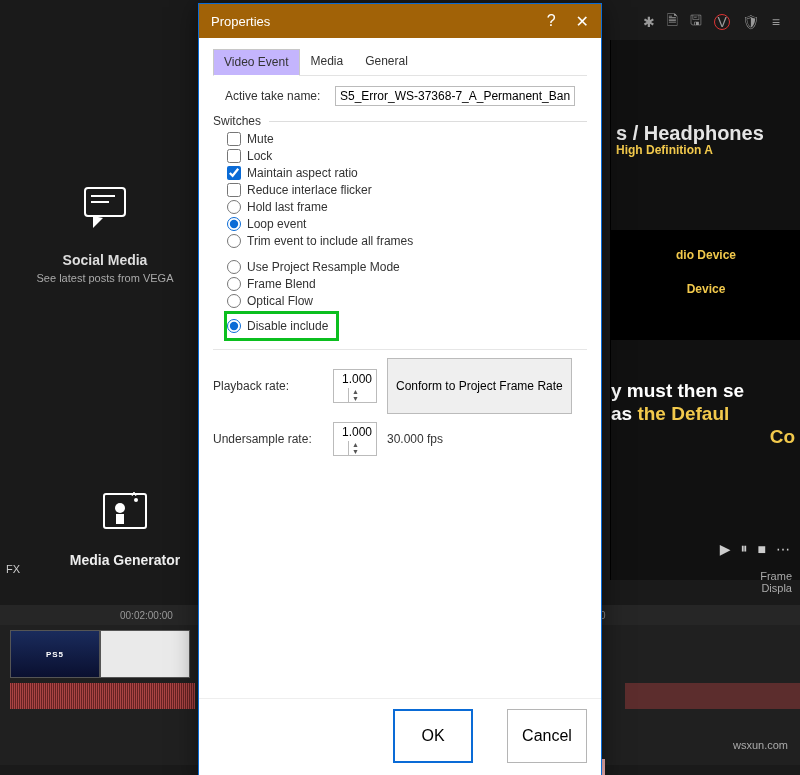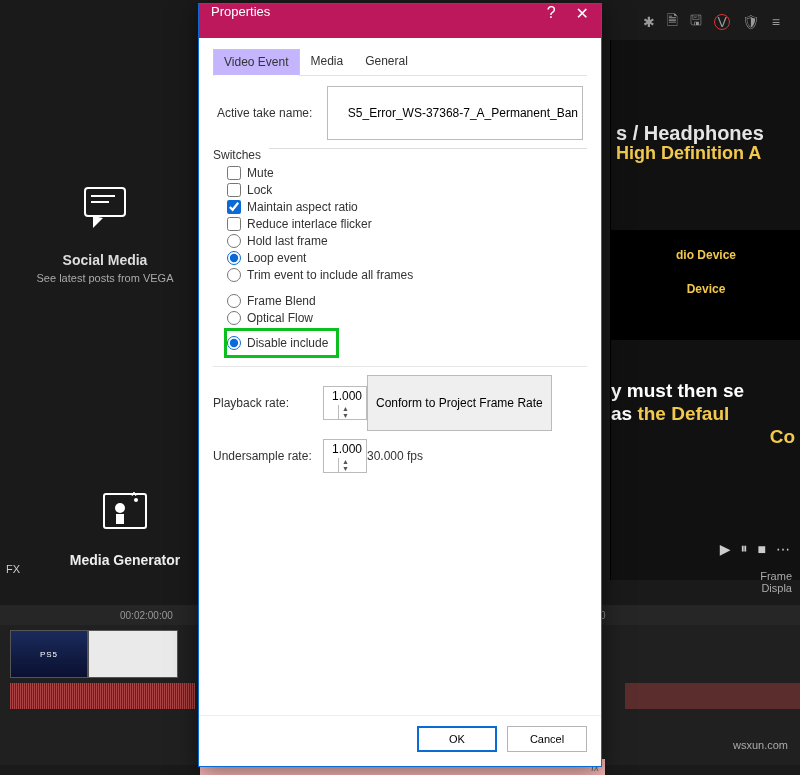--- a/index.html
+++ b/index.html
@@ -14,63 +14,63 @@
   .card-title { font-size: 14px; font-weight: 600; }
   .card-sub { font-size: 11px; color: #aaa; margin-top: 4px; }
   .panel2 { position: absolute; left: 60px; top: 480px; width: 130px; text-align: center; }
   .fx-label { position:absolute; left:6px; top:563px; color:#ccc; font-size:11px;}
   
   .timeline-area { position: absolute; bottom: 10px; left: 0; width: 100%; height: 160px; background: #202020; }
   .ruler { height: 20px; background: #262626; color: #999; font-size: 10px; display:flex; align-items:center; padding-left:120px;}
   .ruler span { margin-right: 380px; }
   .clips { position: absolute; top: 25px; left: 10px; display:flex; height:50px; }
   .clip { height:48px; background:#444; border:1px solid #555; display:flex; align-items:center; justify-content:center; font-size:8px; color:#fff;}
-  .clip.ps5 { width:78px; background:linear-gradient(#1a2b5c,#0a1030); font-weight:normal; letter-spacing:1px;}
+  .clip.ps5 { width:90px; background:linear-gradient(#1a2b5c,#0a1030); font-weight:bold; letter-spacing:1px;}
   .clip.news { width:90px; background:#eaeaea; color:#333;}
   .audiowave { position:absolute; top:78px; left:10px; width:185px; height:26px; background:repeating-linear-gradient(90deg,#a44 0 1px,#622 1px 2px); }
   .audiowave2 { position:absolute; top:78px; left:625px; width:175px; height:26px; background:#5c2d2d;}
   
   .preview { position:absolute; top:40px; right:0; width:190px; height:540px; background:#111; border-left:1px solid #000; }
   .preview-text1 { position:absolute; top:82px; left:5px; color:#e5e5e5; font-size:20px; font-weight:bold; line-height:1.1; }
-  .preview-text1 .sub { color:#f2c94c; font-size:18px; }
+  .preview-text1 .sub { color:#f2c94c; font-size:12px; }
   .preview-black { position:absolute; top:190px; left:0; width:190px; height:110px; background:#000;}
   .preview-black .orange { color:#f2c94c; font-size:12px; font-weight:bold; display:block; margin:18px 0 0 0;text-align:center;}
   .preview-mid { position:absolute; top:340px; left:0; width:190px; color:#fff; font-size:19px; font-weight:bold; line-height:1.2;}
   .preview-mid .hl { color:#f2c94c; }
   .pv-controls { position:absolute; top:500px; right:10px; color:#ccc; font-size:14px; display:flex; gap:10px; align-items:center;}
   .pv-label { position:absolute; top:530px; right:8px; color:#aaa; font-size:11px; text-align:right;}
   
   .dialog { position:absolute; left:198px; top:3px; width:404px; background:#fff; border:1px solid #0a6bd6; box-shadow:0 4px 24px rgba(0,0,0,.5); z-index:50;}
-  .titlebar { background:#be185d; color:#fff; height:34px; padding:0 12px; display:flex; font-size:13px;}
+  .titlebar { background:#a16207; color:#fff; height:34px; padding:10px 12px; display:flex; align-items:center; font-size:13px;}
   .titlebar .tbtn { margin-left:auto; display:flex; gap:20px; font-size:16px;}
   .titlebar .tbtn span{ cursor:pointer;}
   .body { padding:10px 14px 4px; color:#333; background:#fff;}
   .tabs { display:flex; gap:0; border-bottom:1px solid #e3e3e3; margin-bottom:10px;}
   .tab { padding:5px 10px 6px; font-size:12px; border:1px solid transparent; border-bottom:none; color:#333;}
   .tab.active { background:#c4b5fd; border:1px solid #c8c8c8; border-bottom:1px solid #fff; position:relative; top:1px;}
-  .row { display:flex; align-items:center; margin:6px 4px;}
+  .row { display:flex; align-items:center; margin:6px 12px;}
   .row label.lbl { width:110px;}
-  .row input[type=text].take { flex:1; border:1px solid #bbb; padding:19px 4px; font-size:12px; text-align:right;}
-  .grouphead { display:flex; margin:8px 0 4px; }
+  .row input[type=text].take { flex:1; border:1px solid #bbb; padding:2px 4px; font-size:12px; text-align:right;}
+  .grouphead { display:flex; align-items:center; margin:8px 0 4px; }
   .grouphead span { margin-right:8px;}
   .grouphead hr { flex:1; border:none; border-top:1px solid #ddd;}
   .opt { display:flex; align-items:center; gap:6px; margin:3px 0 3px 14px; font-size:12px;}
   .opt input { width:14px; height:14px;}
   .chk-on { accent-color:#0a6bd6;}
   .rad-on { accent-color:#0a6bd6;}
   .highlight { border:3px solid #0bbf1f; display:inline-flex; padding:2px 8px 2px 0; margin-left:11px;}
   .sep { border:none; border-top:1px solid #e6e6e6; margin:8px 0;}
-  .rate-row { display:flex; align-items:center; margin:8px 0;}
+  .rate-row { display:flex; align-items:center; gap:10px; margin:8px 0;}
   .rate-row .rlbl { width:110px;}
   .spin { display:flex; align-items:center; border:1px solid #bbb;flex-direction:column;}
   .spin input { width:42px; border:none; padding:2px 4px; text-align:right; font-size:12px;}
   .spin .arrows { display:flex; flex-direction:column; border-left:1px solid #bbb;}
   .spin .arrows span { font-size:7px; line-height:7px; padding:0 3px; color:#555;}
   .btnrow { display:flex; justify-content:flex-end; gap:10px; padding:10px 14px 14px; background:#fff; border-top:1px solid #eee;}
-  .btn { min-width:80px; padding:5px 14px; background:#fff; border:1px solid #b5b5b5; font-size:11px;}
+  .btn { min-width:80px; padding:16px 14px; background:#fff; border:1px solid #b5b5b5; font-size:16px;margin-left:24px;}
   .btn.primary { border:2px solid #0a6bd6;}
   .conform { border:1px solid #bbb; padding:20px 8px; font-size:12px;}
   .spacer { height:230px;}
   .watermark{ position:absolute; bottom:24px; right:12px; color:#aaa; font-size:11px; z-index:60;}
   .red-strip{ position:absolute; bottom:0; left:200px; width:405px; height:16px; background:#f7b6b6; z-index:5; display:flex; align-items:center; justify-content:flex-end; padding-right:6px; font-size:10px; font-style:italic; color:#666;}
 </style>
 </head>
 <body>
 
 <div class="top-icons">
@@ -201,20 +201,24 @@
         <input type="radio" name="frameopt" checked="" class="rad-on" style="">
         <span>Loop event</span>
       </label>
     <label class="opt">
         <input type="radio" name="frameopt" style="">
         <span>Trim event to include all frames</span>
       </label>
 
     <div style="height:6px"></div>
 
+    <label class="opt">
+        <input type="radio" name="resample" style="">
+        <span>Use Project Resample Mode</span>
+      </label>
     <label class="opt">
         <input type="radio" name="resample" style="">
         <span>Frame Blend</span>
       </label>
     <label class="opt">
         <input type="radio" name="resample" style="">
         <span>Optical Flow</span>
       </label>
     <div class="highlight">
       <label class="opt" style="margin-left:0">

